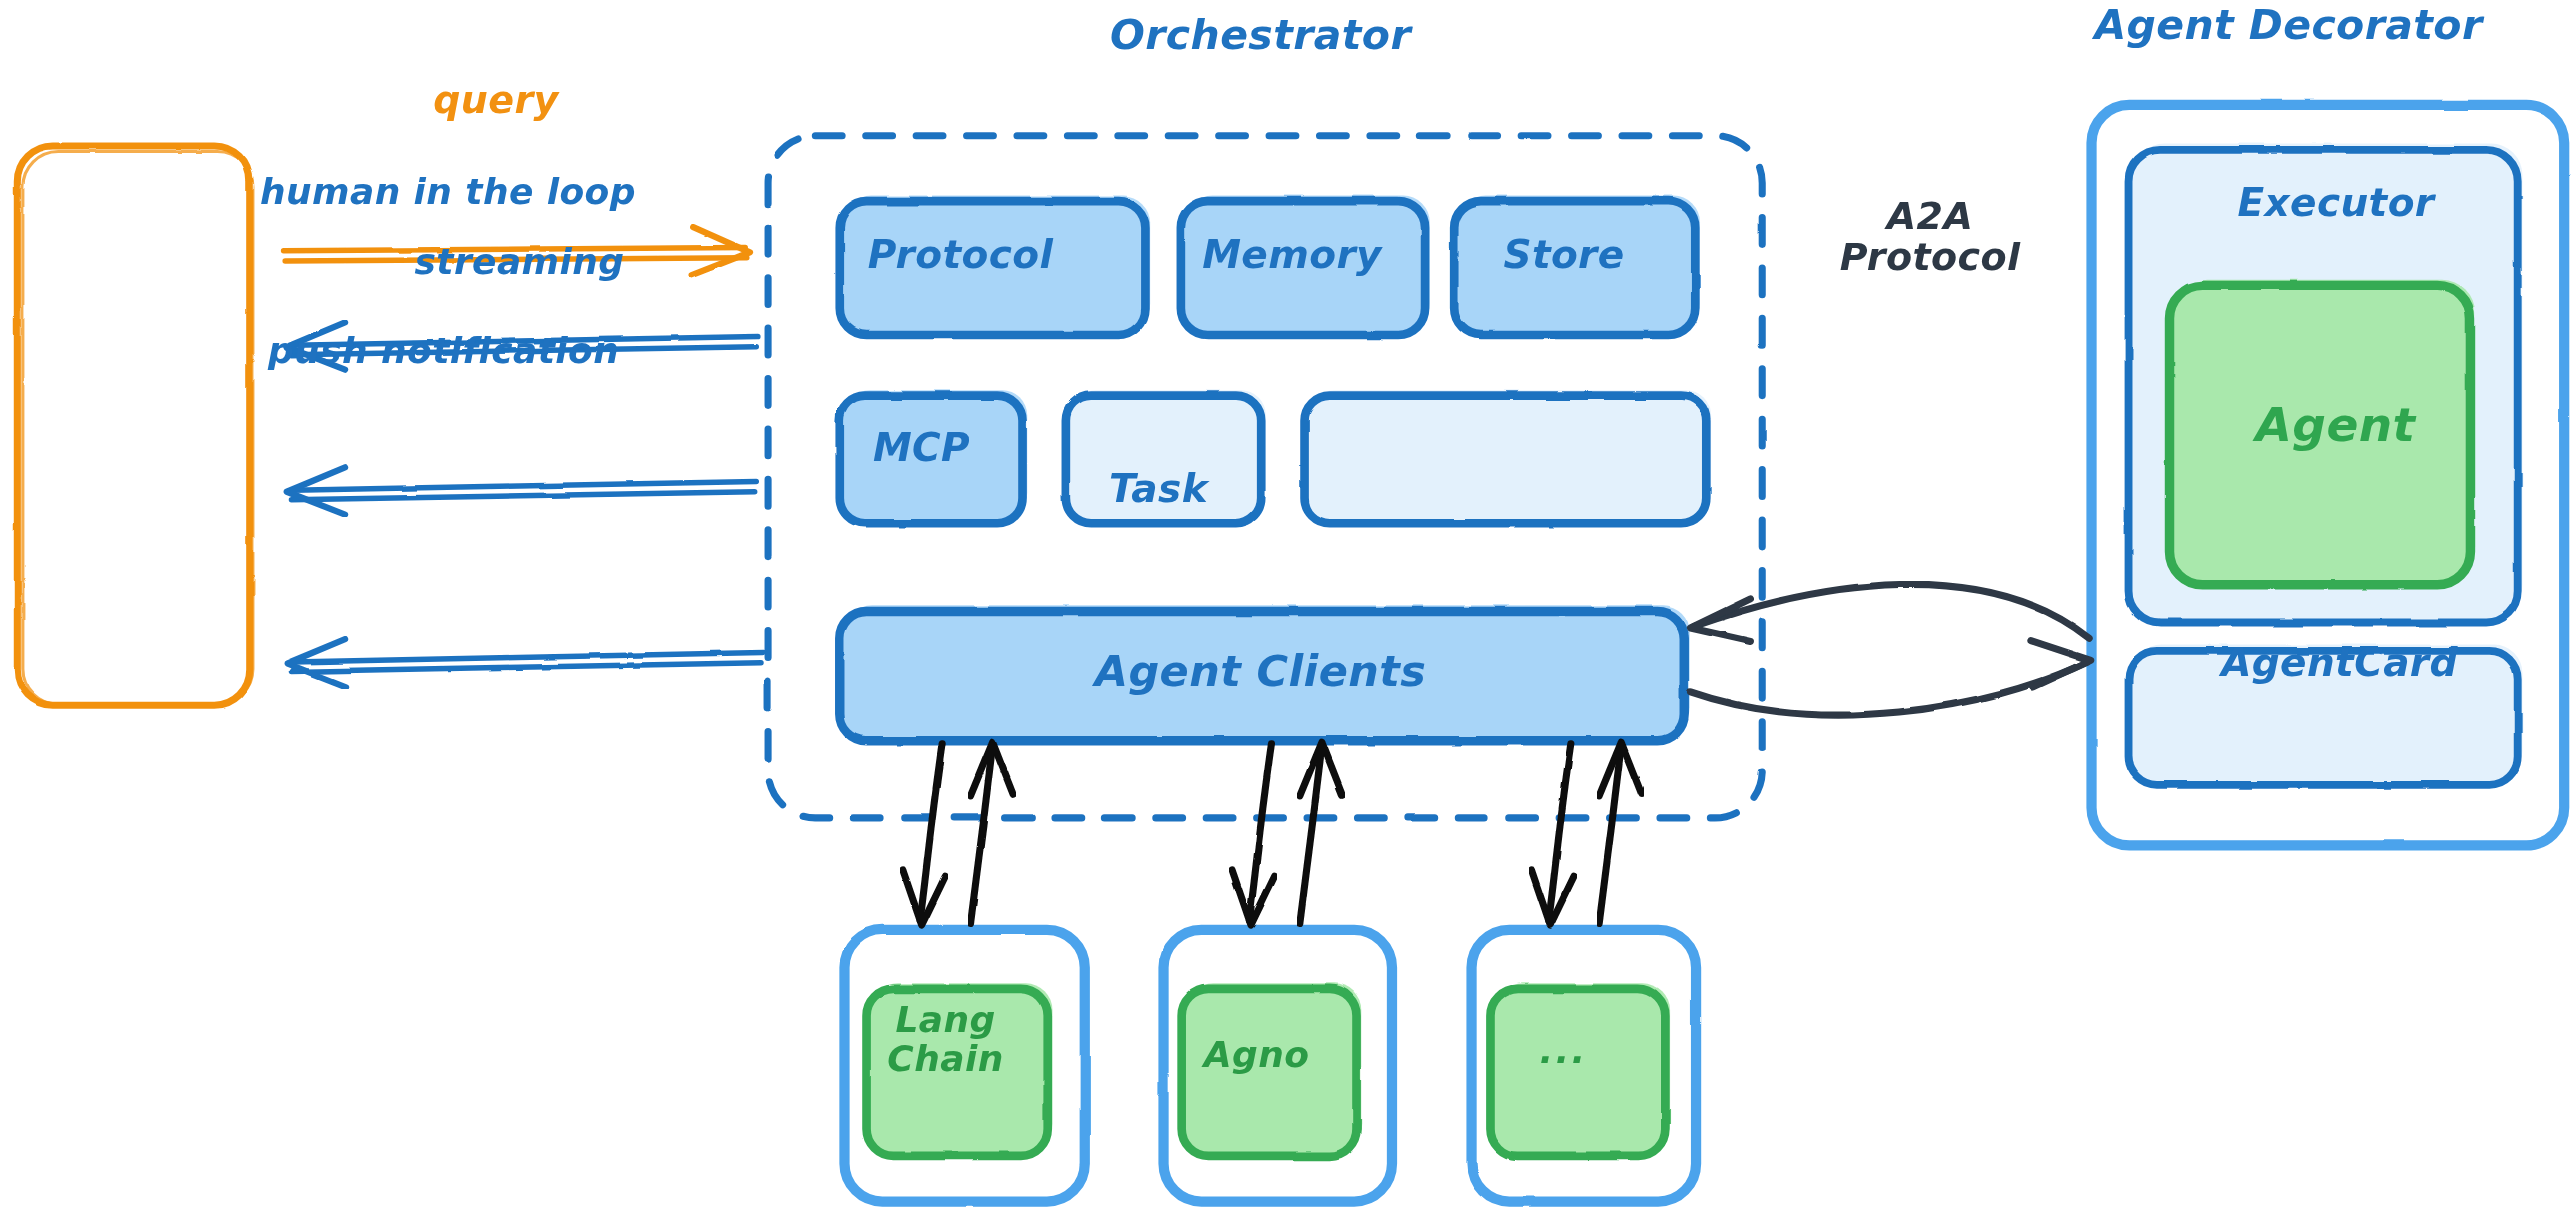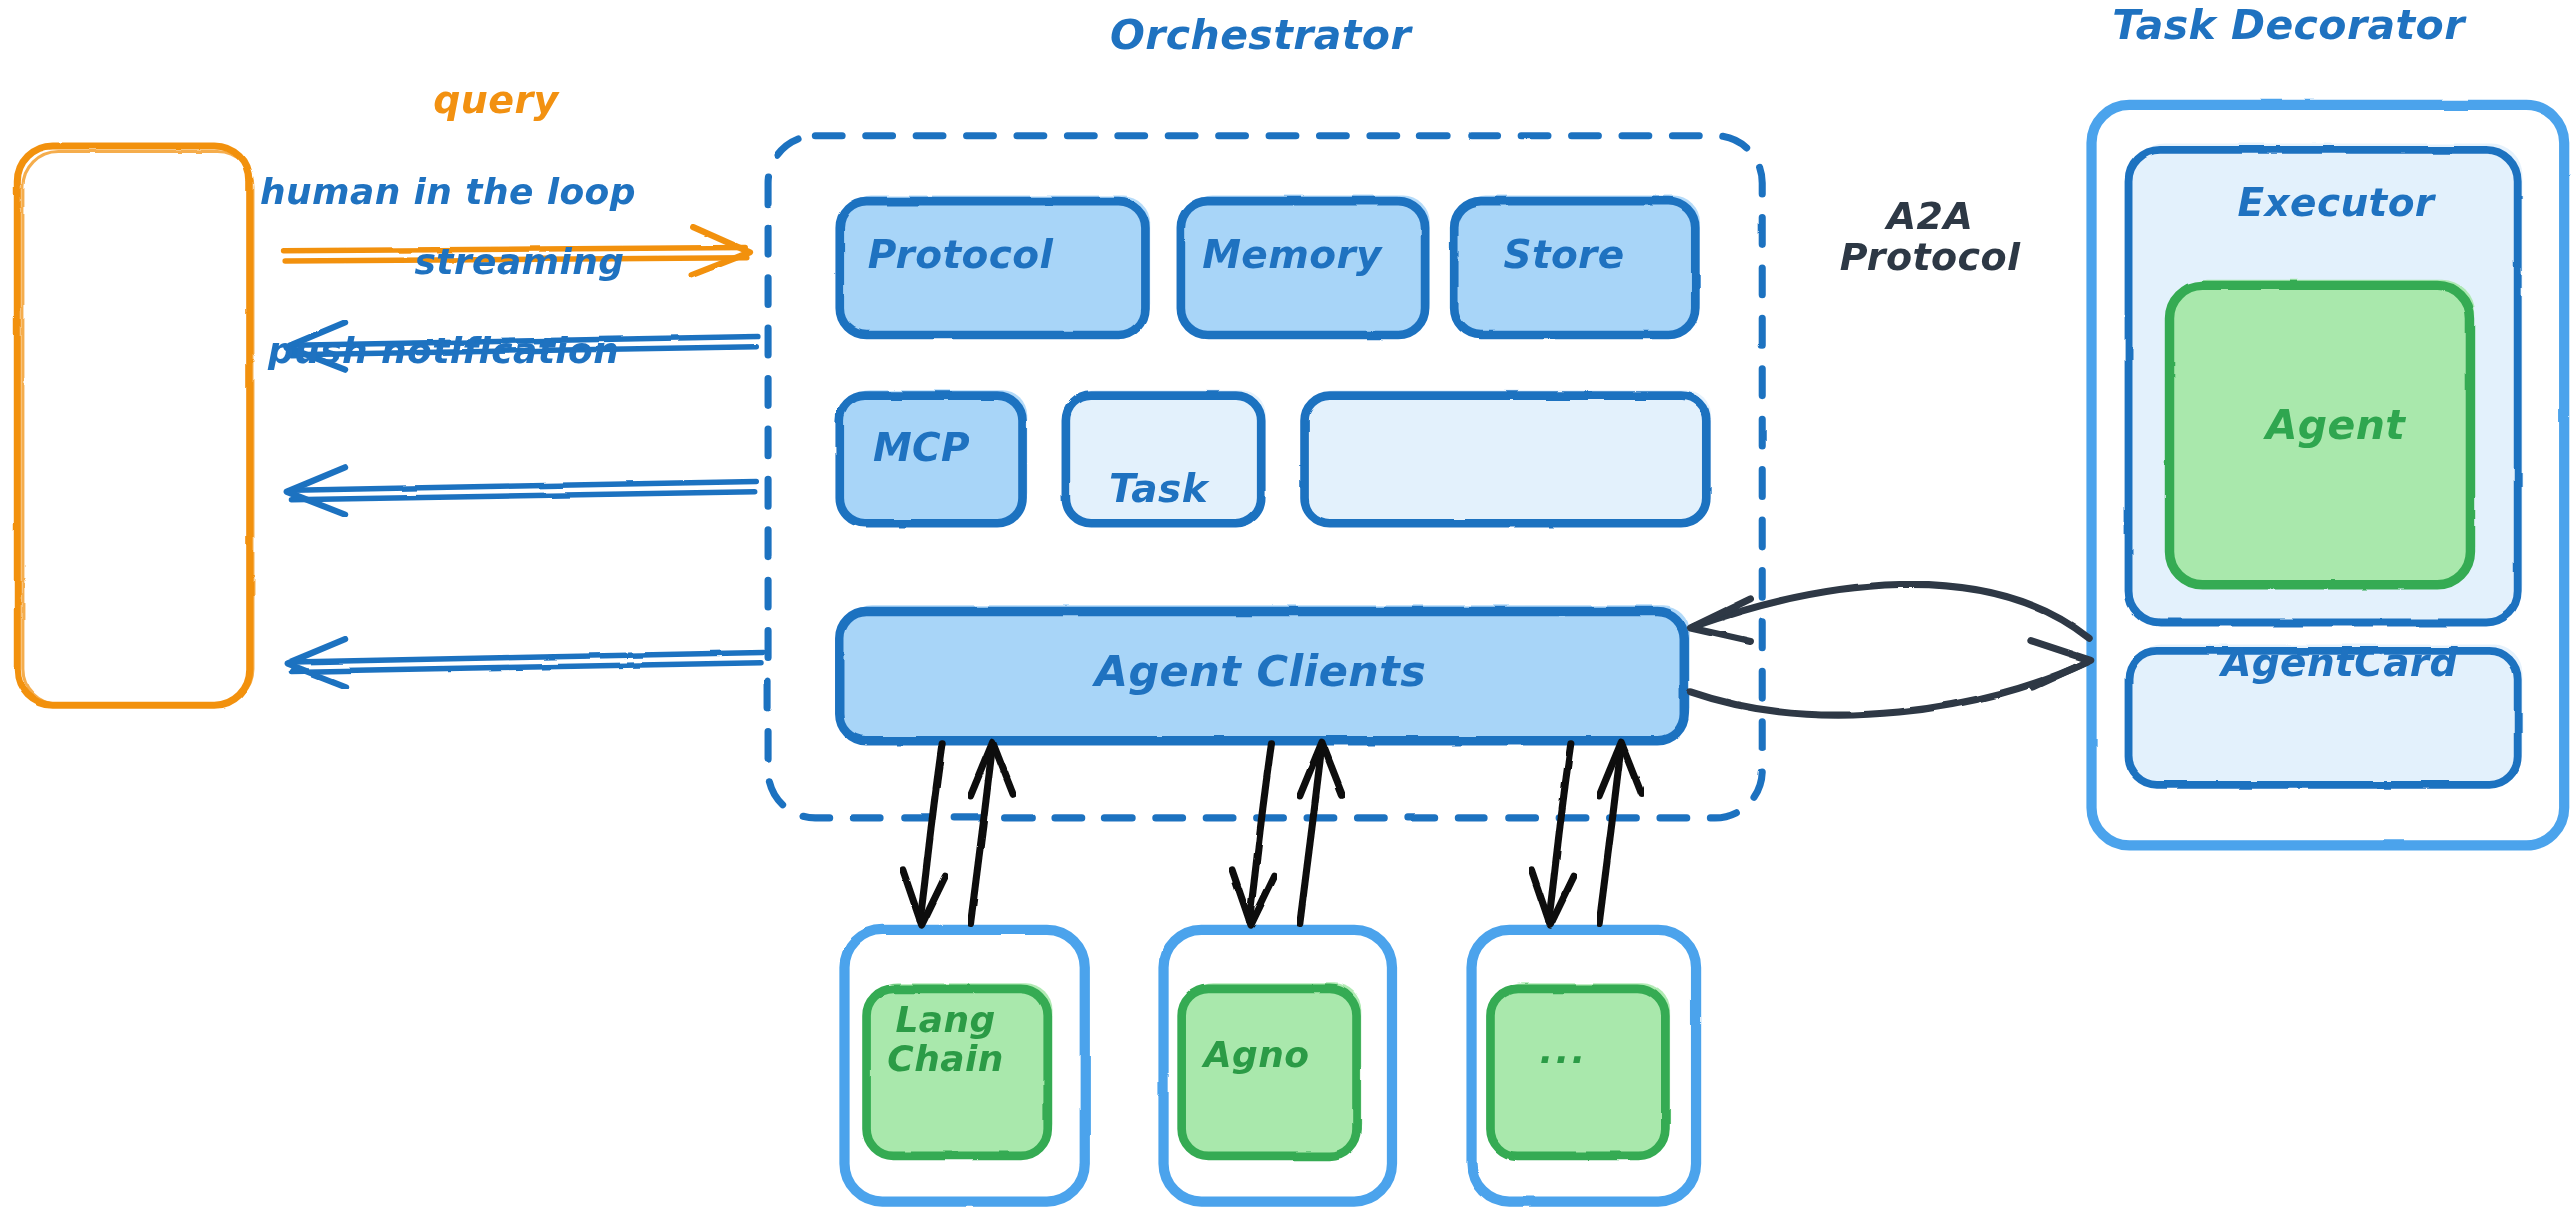--- a/index.html
+++ b/index.html
@@ -72,21 +72,21 @@
   .label-planner   { left: 815px; top: 228px; width: 291px; height: 55px; font-size: 39px; color: #1f72c0; }
   .label-memory    { left: 1166px; top: 228px; width: 252px; height: 55px; font-size: 39px; color: #1f72c0; }
   .label-store     { left: 1442px; top: 228px; width: 244px; height: 55px; font-size: 39px; color: #1f72c0; }
   .label-mcp       { left: 831px; top: 423px; width: 181px; height: 50px; font-size: 39px; color: #1f72c0; }
   .label-task      { left: 1060px; top: 423px; width: 197px; height: 50px; font-size: 39px; color: #1f72c0; margin-top: 41px; }
   .label-convers   { left: 1300px; top: 423px; width: 418px; height: 50px; font-size: 39px; color: #1f72c0; }
   .label-agclients { left: 835px; top: 644px; width: 851px; height: 55px; font-size: 43px; color: #1f72c0; }
 
   
   .label-executor  { left: 2127px; top: 177px; width: 418px; height: 52px; font-size: 39px; color: #1f72c0; }
-  .label-agent     { left: 2174px; top: 398px; width: 323px; height: 55px; font-size: 41px; color: #2fa64f; text-align: right; }
+  .label-agent     { left: 2174px; top: 398px; width: 323px; height: 55px; font-size: 47px; color: #2fa64f; text-align: right; }
   .label-agentcard { left: 2127px; top: 637px; width: 425px; height: 52px; font-size: 39px; color: #1f72c0; }
 
   
   .label-langchain { left: 855px; top: 989px; width: 181px; height: 102px; font-size: 36px; color: #2b9b46; }
   .label-agno      { left: 1166px; top: 1028px; width: 181px; height: 55px; font-size: 36px; color: #2b9b46; }
   .label-etc       { left: 1473px; top: 1024px; width: 181px; height: 55px; font-size: 36px; color: #2b9b46; letter-spacing: 2.4px; }
 
   
   .edge-query {
     left: 378px; top: 76px; width: 236px; height: 49px;
@@ -270,21 +270,21 @@
       <path d="M1994,944 C1980,1040 1976,1090 1966,1168" fill="none" stroke="#111" stroke-width="9" stroke-linecap="round"></path>
       <path d="M1944,1104 L1968,1174 L1998,1112" fill="none" stroke="#111" stroke-width="9" stroke-linecap="round" stroke-linejoin="round"></path>
     </g>
     <g filter="url(#rough)">
       <path d="M2030,1172 C2042,1080 2048,1030 2058,946" fill="none" stroke="#111" stroke-width="9" stroke-linecap="round"></path>
       <path d="M2030,1010 L2058,942 L2084,1008" fill="none" stroke="#111" stroke-width="9" stroke-linecap="round" stroke-linejoin="round"></path>
     </g>
   </svg>
 
   <div class="node-label hand title-orchestrator">Orchestrator</div>
-  <div class="node-label hand title-agent-decorator">Task Decorator</div>
+  <div class="node-label hand title-agent-decorator">Agent Decorator</div>
 
 
   <div class="node-label hand label-planner">Protocol</div>
   <div class="node-label hand label-memory">Memory</div>
   <div class="node-label hand label-store">Store</div>
 
   <div class="node-label hand label-mcp">MCP</div>
   <div class="node-label hand label-task">Task</div>
 
   <div class="node-label hand label-agclients">Agent Clients</div>

